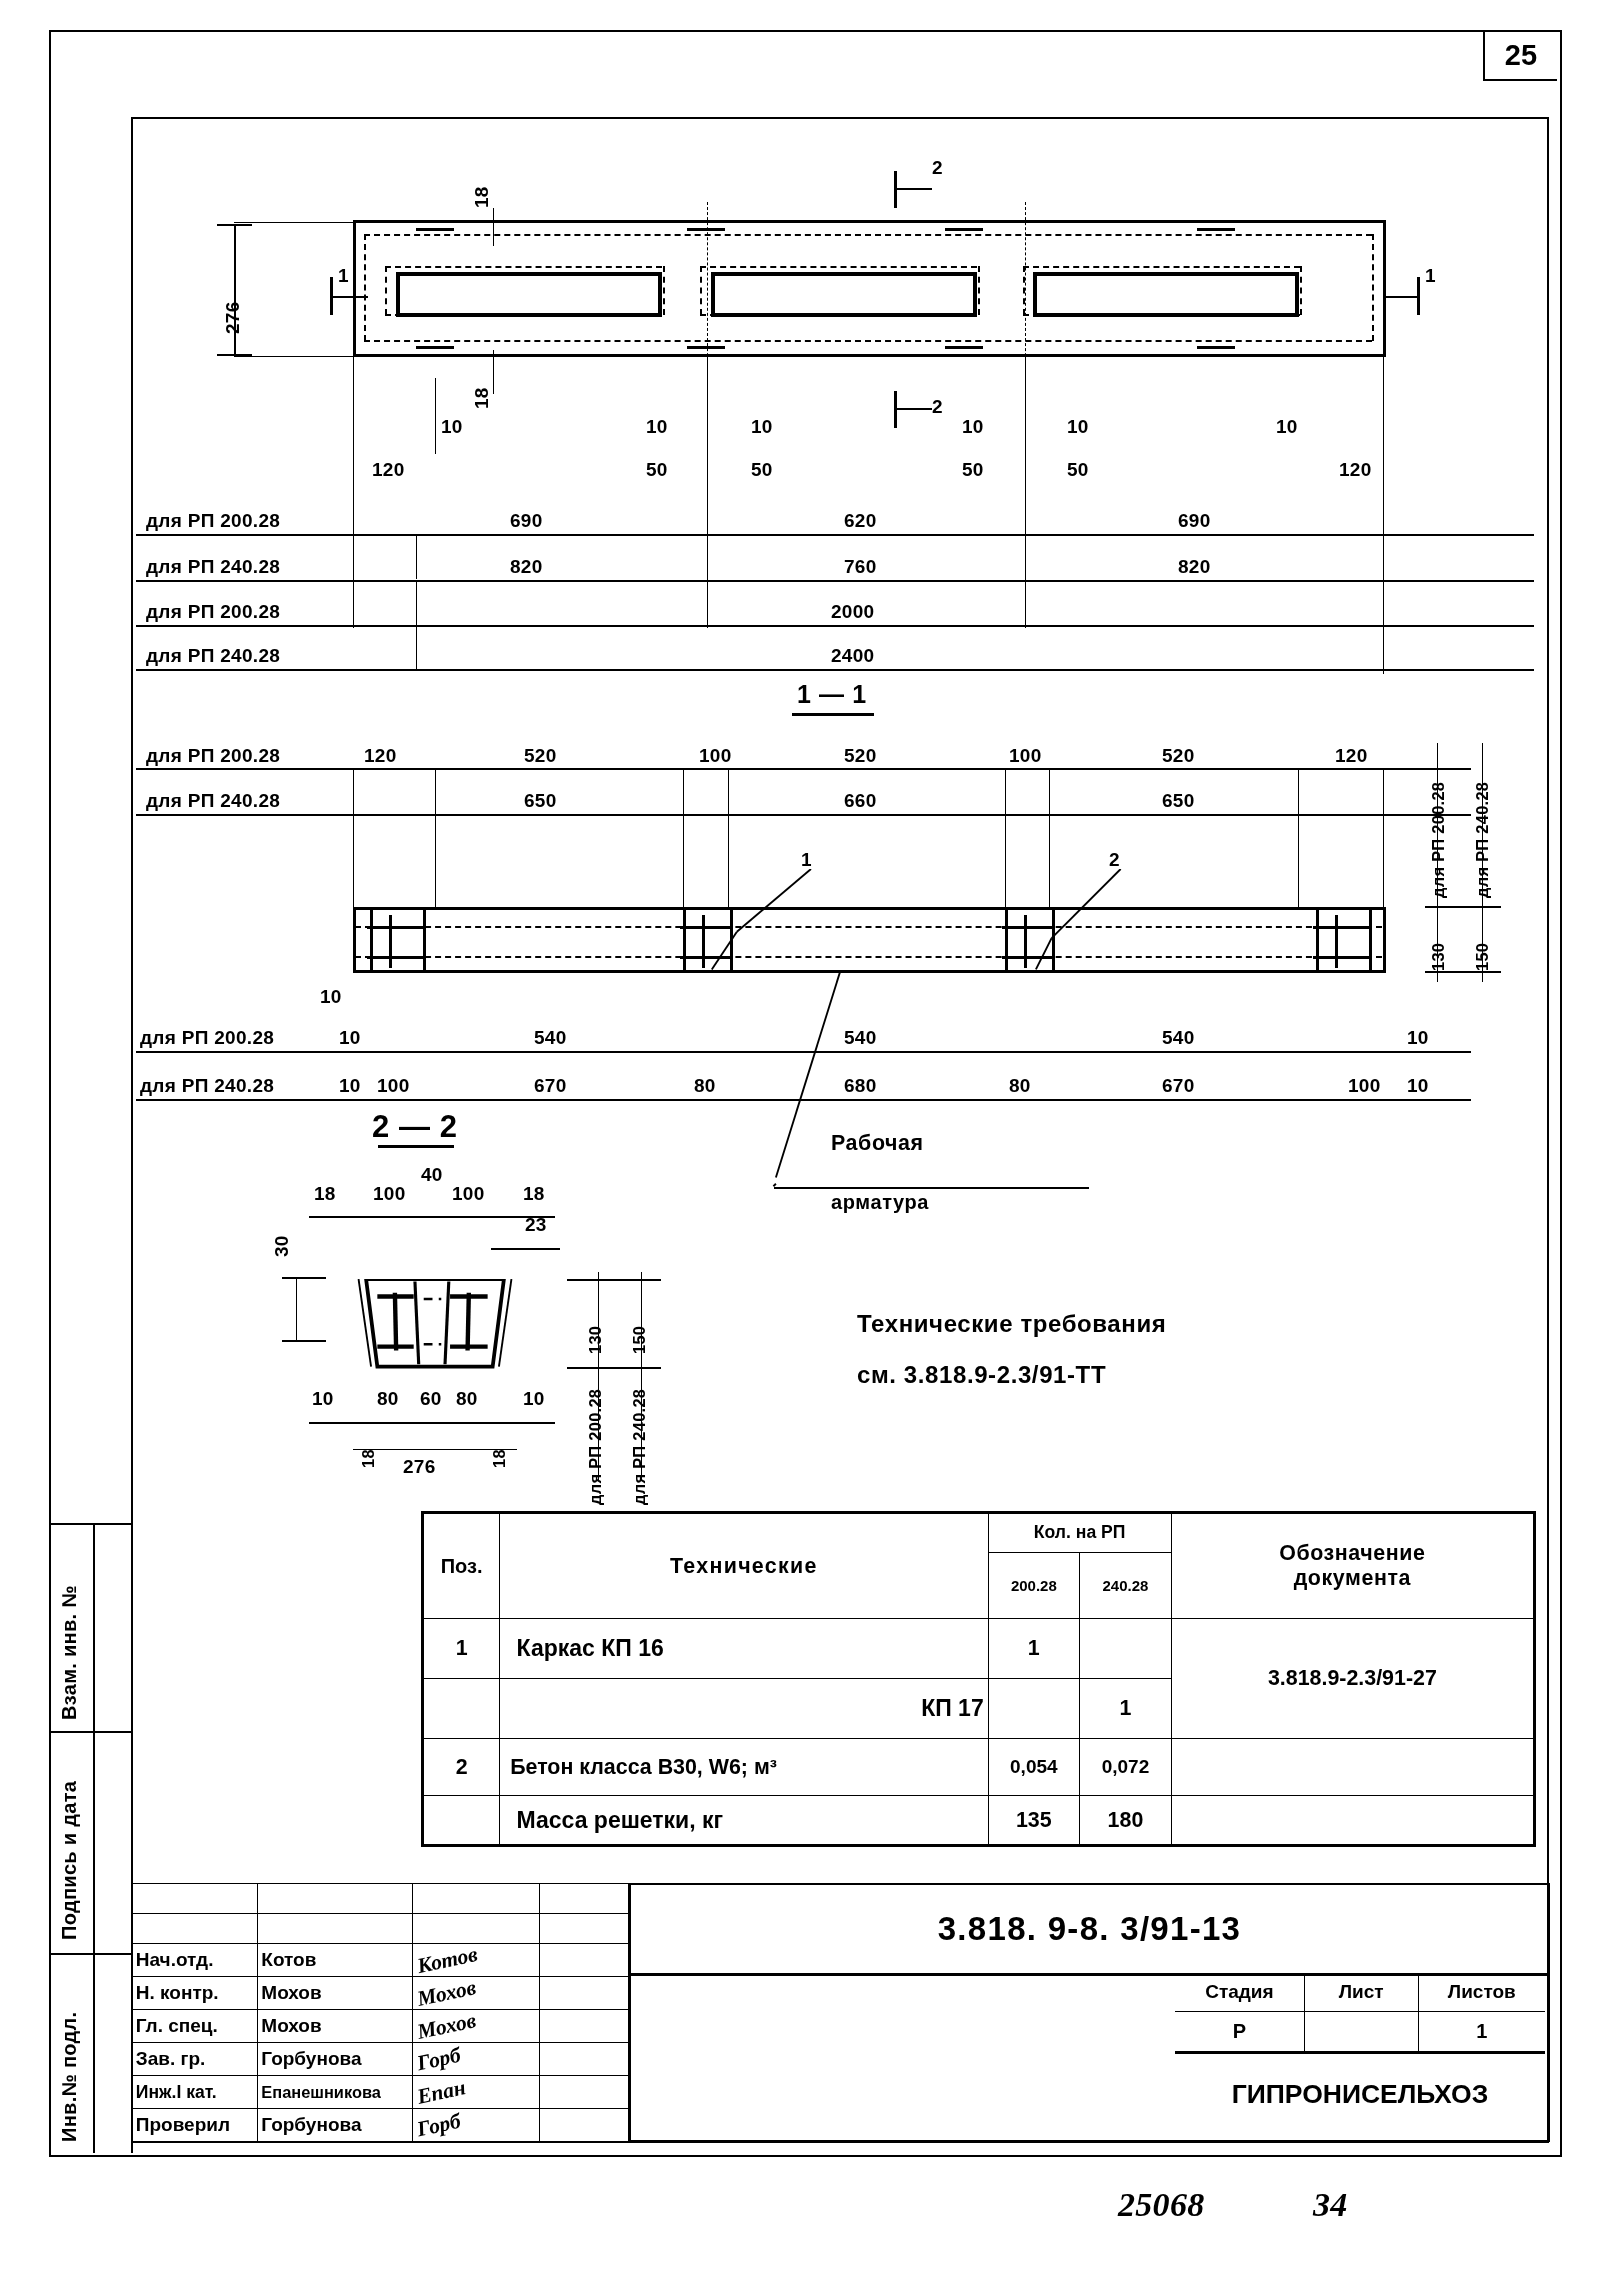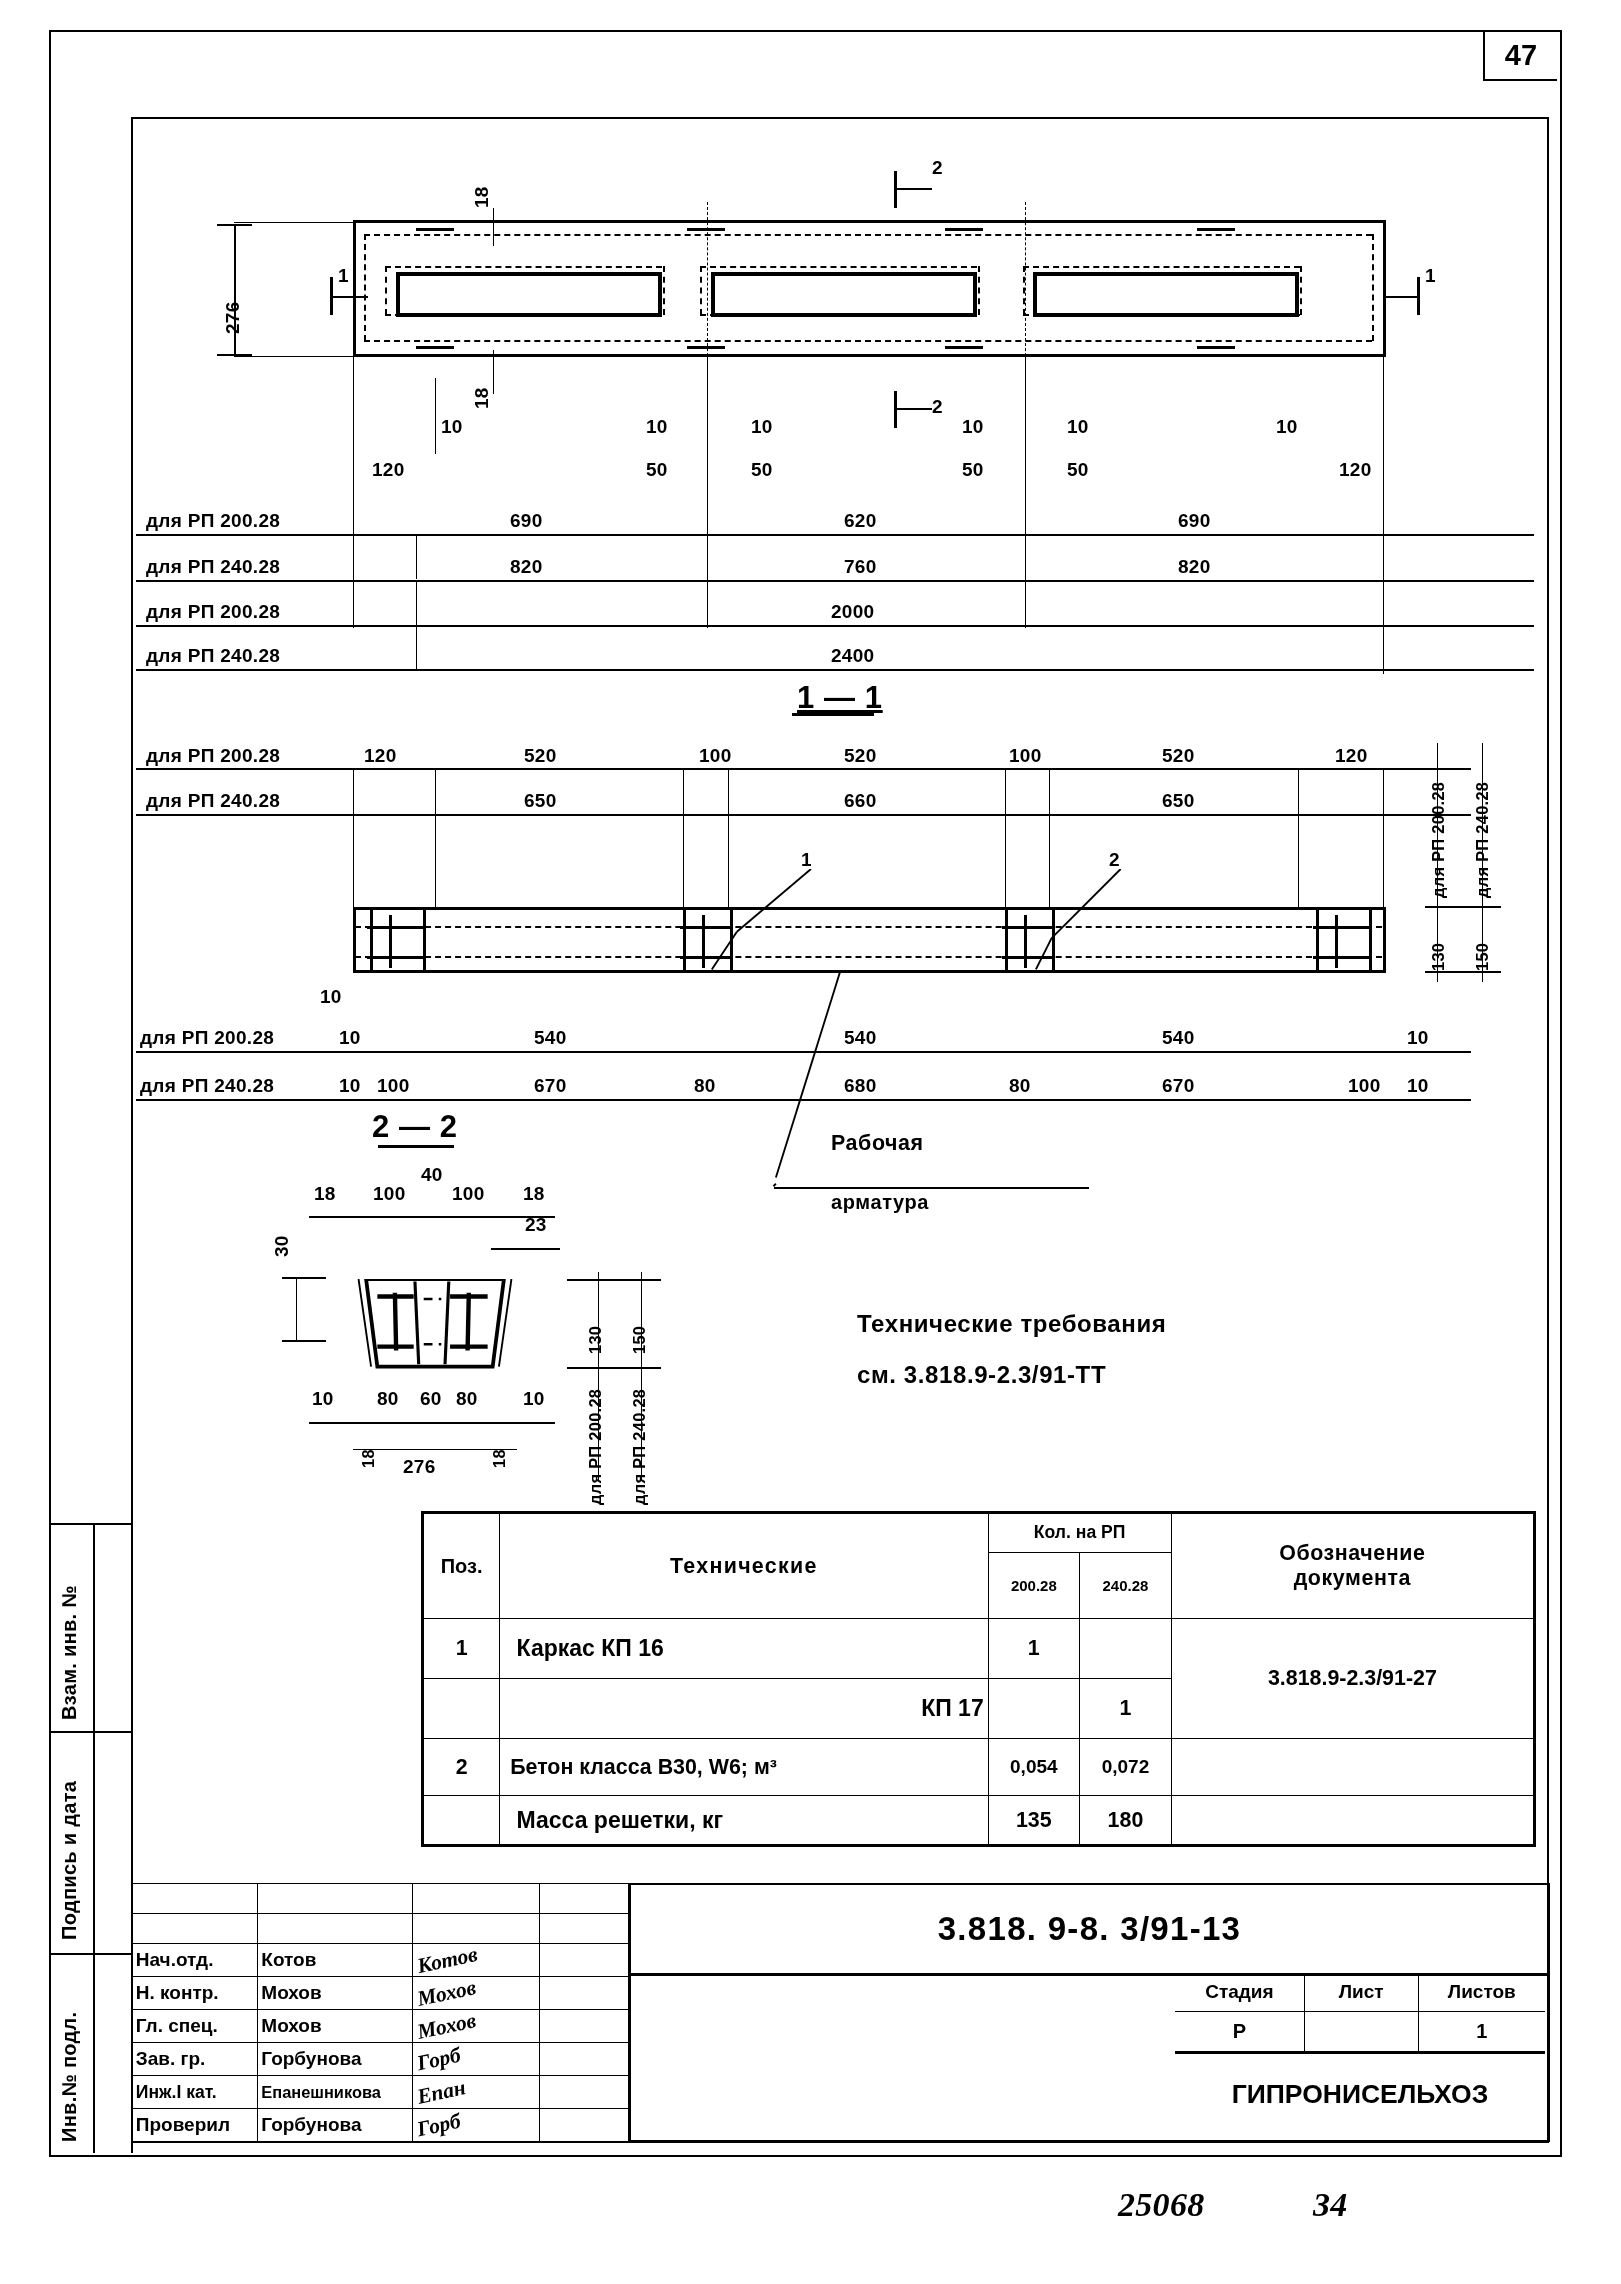--- a/index.html
+++ b/index.html
@@ -46,21 +46,21 @@
   .hand{font-family:"Liberation Serif",serif;font-style:italic;font-weight:700;}
   .sig{font-family:"Liberation Serif",serif;font-style:italic;font-weight:700;font-size:21.4px;
        transform:rotate(-12deg);display:inline-block;}
 </style>
 </head>
 <body>
 
 <div class="page">
 
   <div class="pgnum" style="left:1483px;top:31.5px;width:72px;height:47px;">
-    <span>47</span>
+    <span>25</span>
   </div>
 
   <div class="frameOuter" style="left:49px;top:30px;width:1509px;height:2123px;border-width:2.5px;"></div>
   <div class="frameInner" style="left:131px;top:117px;width:1414px;height:2022px;border-width:2.5px;"></div>
 
   <div class="ln h2" style="left:353px;top:220px;width:1033px;"></div>
   <div class="ln h2" style="left:353px;top:354px;width:1033px;"></div>
   <div class="ln v2" style="left:353px;top:220px;height:135px;"></div>
   <div class="ln v2" style="left:1383px;top:220px;height:135px;"></div>
 
@@ -167,21 +167,21 @@
 
   <div class="txt dim" style="left:831px;top:601px;">2000</div>
   <div class="txt dim" style="left:831px;top:645px;">2400</div>
 
   <div class="ln v1" style="left:416px;top:534px;height:45px;"></div>
   <div class="ln v1" style="left:707px;top:498px;height:82px;"></div>
   <div class="ln v1" style="left:1025px;top:498px;height:82px;"></div>
   <div class="ln v1" style="left:1383px;top:498px;height:176px;"></div>
   <div class="ln v1" style="left:416px;top:580px;height:91px;"></div>
 
-  <div class="txt cap" style="left:797px;top:680px;font-size:31px;text-decoration:underline;">1 — 1</div>
+  <div class="txt cap" style="left:797px;top:680px;font-size:25px;">1 — 1</div>
   <div class="ln h2" style="left:792px;top:713px;width:82px;"></div>
 
   <div class="ln h" style="left:136px;top:768px;width:1335px;"></div>
   <div class="ln h" style="left:136px;top:814px;width:1335px;"></div>
 
   <div class="txt dim" style="left:146px;top:745px;">для РП 200.28</div>
   <div class="txt dim" style="left:146px;top:790px;">для РП 240.28</div>
 
   <div class="txt dim" style="left:364px;top:745px;">120</div>
   <div class="txt dim" style="left:524px;top:745px;">520</div>

